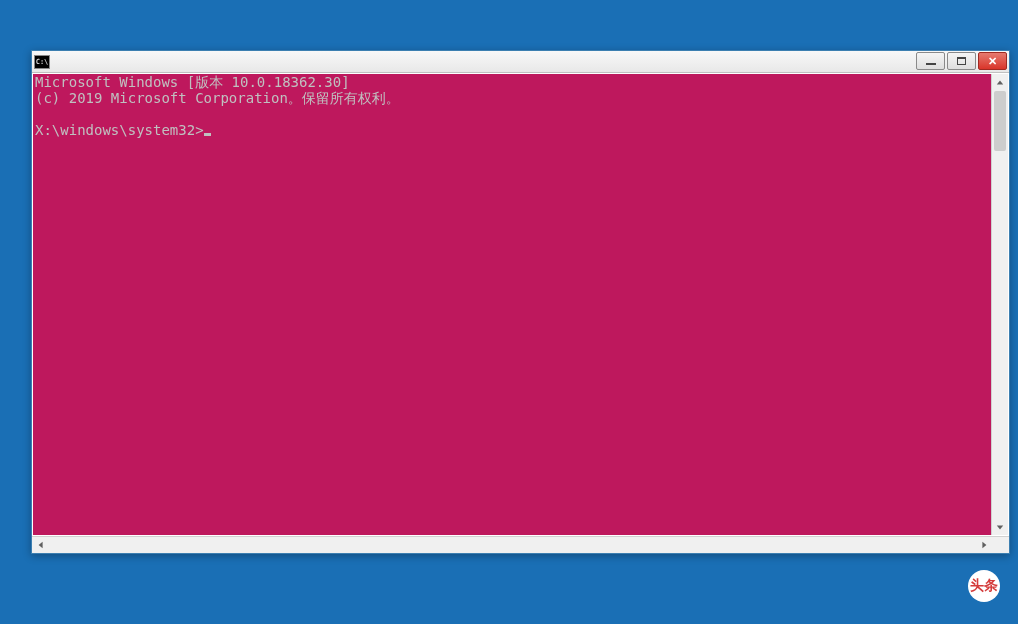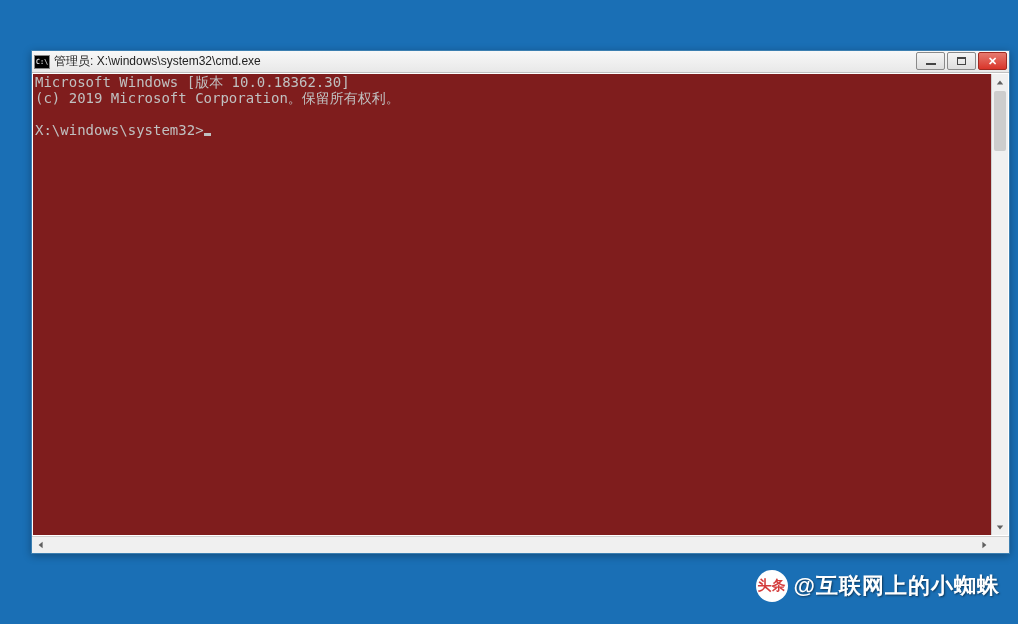--- a/index.html
+++ b/index.html
@@ -97,21 +97,21 @@
       font-size: 11px;
     }
     .console-body {
       flex: 1;
       display: flex;
       background: #fff;
       padding: 1px;
     }
     .console {
       flex: 1;
-      background: #7f1d1d;
+      background: #be185d;
       color: #c0c0c0;
       font-family: "NSimSun", "SimSun", "Consolas", monospace;
       font-size: 14px;
       line-height: 16px;
       padding: 0 2px;
       white-space: pre;
       overflow: hidden;
       position: relative;
     }
     .cursor {
@@ -211,21 +211,20 @@
     }
   </style>
 </head>
 <body>
 
 <div class="window">
   <div class="titlebar">
     <div class="titlebar-icon">
       <span>C:\</span>
     </div>
-    <span class="titlebar-text">管理员: X:\windows\system32\cmd.exe</span>
     <div class="titlebar-buttons">
       <div class="titlebar-btn">
         <div class="minimize-glyph"></div>
       </div>
       <div class="titlebar-btn">
         <div class="maximize-glyph"></div>
       </div>
       <div class="titlebar-btn close">
         <span class="close-glyph">✕</span>
       </div>
@@ -265,14 +264,13 @@
         </svg>
     </div>
     <div class="corner"></div>
   </div>
 </div>
 
 <div class="watermark">
   <div class="watermark-logo">
     <span>头条</span>
   </div>
-  <span class="watermark-text">@互联网上的小蜘蛛</span>
 </div>
 
 </body></html>

